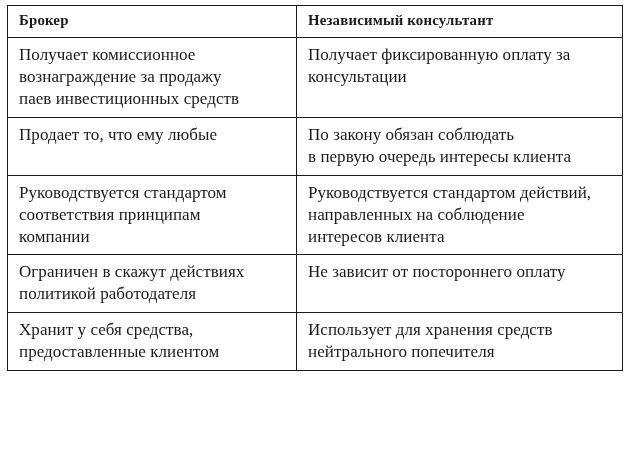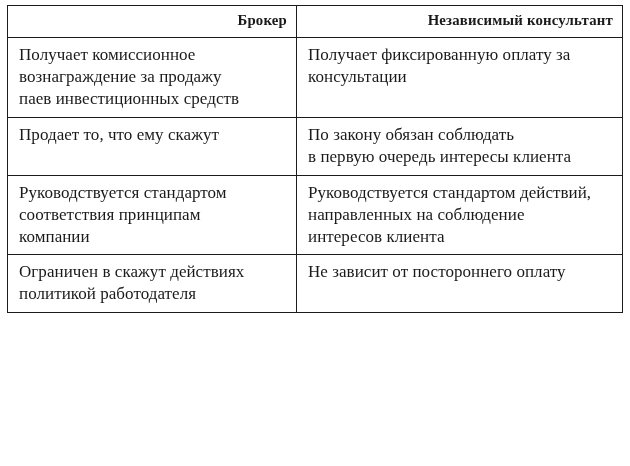--- a/index.html
+++ b/index.html
@@ -38,21 +38,21 @@
     vertical-align: top;
     padding: 6px 9px 7px 11px;
     font-size: 17px;
     line-height: 1.29;
     font-weight: normal;
     text-align: left;
     letter-spacing: 0.05px;
   }
 
   .comparison-table thead th {
-    text-align: right;
+    text-align: left;
     font-weight: bold;
     padding-top: 5px;
     font-size: 14.8px;
     letter-spacing: 0.2px;
   }
 
   col.col-broker { width: 289px; }
   col.col-advisor { width: 326px; }
 
   .cell-line {
@@ -90,21 +90,21 @@
         </td>
         <td>
           <span class="cell-line">Получает фиксированную оплату за</span>
           <span class="cell-line">консультации</span>
         </td>
       </tr>
 
 
       <tr>
         <td>
-          <span class="cell-line">Продает то, что ему скажут</span>
+          <span class="cell-line">Продает то, что ему любые</span>
         </td>
         <td>
           <span class="cell-line">По закону обязан соблюдать</span>
           <span class="cell-line">в первую очередь интересы клиента</span>
         </td>
       </tr>
 
       <tr>
         <td>
           <span class="cell-line">Руководствуется стандартом</span>
@@ -122,16 +122,26 @@
       <tr>
         <td>
           <span class="cell-line">Ограничен в скажут действиях</span>
           <span class="cell-line">политикой работодателя</span>
         </td>
         <td>
           <span class="cell-line">Не зависит от постороннего оплату</span>
         </td>
       </tr>
 
+      <tr>
+        <td>
+          <span class="cell-line">Хранит у себя средства,</span>
+          <span class="cell-line">предоставленные клиентом</span>
+        </td>
+        <td>
+          <span class="cell-line">Использует для хранения средств</span>
+          <span class="cell-line">нейтрального попечителя</span>
+        </td>
+      </tr>
 
     </tbody>
   </table>
 </div>
 
 </body></html>

